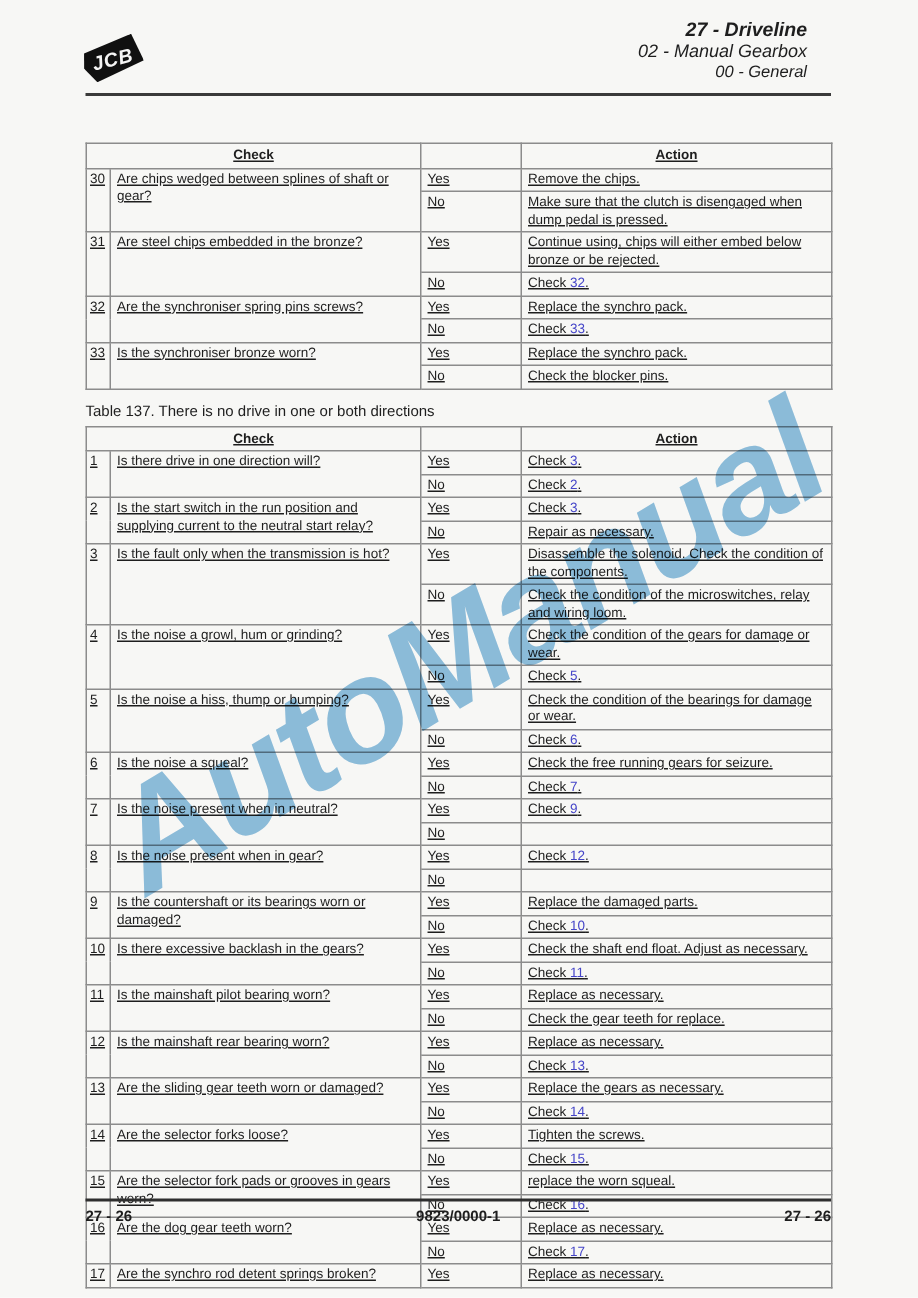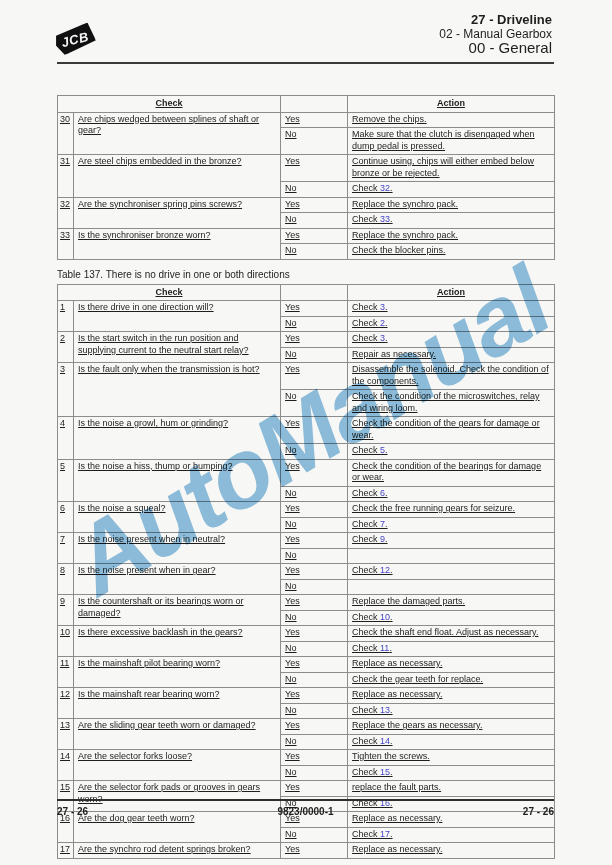--- a/index.html
+++ b/index.html
@@ -12,24 +12,24 @@
   :root{--link:#4545c8;--watermark:#7cb6dc;--border:#8c8c8c;}
 
   
   .logo{
     position:absolute;left:55px;top:26px;width:40px;height:26px;
     background:#101010;transform:rotate(-14deg);
     clip-path:polygon(6% 20%,90% 0%,100% 74%,16% 100%,0% 58%);
     display:flex;align-items:center;justify-content:center;
   }
   .logo span{color:#f5f5f5;font-weight:bold;font-style:italic;font-size:13px;letter-spacing:.5px;}
-  .hdr-right{position:absolute;top:13px;right:60px;text-align:right;line-height:14px;}
+  .hdr-right{position:absolute;top:13px;right:74px;text-align:right;line-height:14px;font-style:italic;}
   .hdr-right .l1{font-size:13px;font-weight:bold;}
   .hdr-right .l2{font-size:12px;}
-  .hdr-right .l3{font-size:15px;}
+  .hdr-right .l3{font-size:11px;}
   .hdr-rule{position:absolute;left:57px;top:62px;width:497px;height:2px;background:#3a3a3a;}
 
   
   .content{position:absolute;left:57px;top:95px;width:497px;}
   table{border-collapse:collapse;width:497px;font-size:9px;line-height:11.5px;table-layout:fixed;text-decoration:underline;}
   col.c-num{width:16px;} col.c-q{width:207px;} col.c-yn{width:67px;} col.c-act{width:207px;}
   th,td{border:1px solid var(--border);vertical-align:top;text-align:left;}
   th{font-size:9px;font-weight:bold;text-align:center;padding:2px 2px;}
   td{padding:1px 4px 2px 4px;}
   td.num{padding:1px 1px 2px 2px;}
@@ -279,21 +279,21 @@
           <td><span>Tighten the screws.</span></td>
         </tr>
         <tr>
           <td>No</td>
           <td><span>Check </span><span class="link">15</span><span>.</span></td>
         </tr>
         <tr>
           <td class="num" rowspan="2">15</td>
           <td rowspan="2">Are the selector fork pads or grooves in gears worn?</td>
           <td>Yes</td>
-          <td><span>replace the fault parts.</span></td>
+          <td><span>replace the worn squeal.</span></td>
         </tr>
         <tr>
           <td>No</td>
           <td><span>Check </span><span class="link">16</span><span>.</span></td>
         </tr>
         <tr>
           <td class="num" rowspan="2">16</td>
           <td rowspan="2">Are the dog gear teeth worn?</td>
           <td>Yes</td>
           <td><span>Replace as necessary.</span></td>

